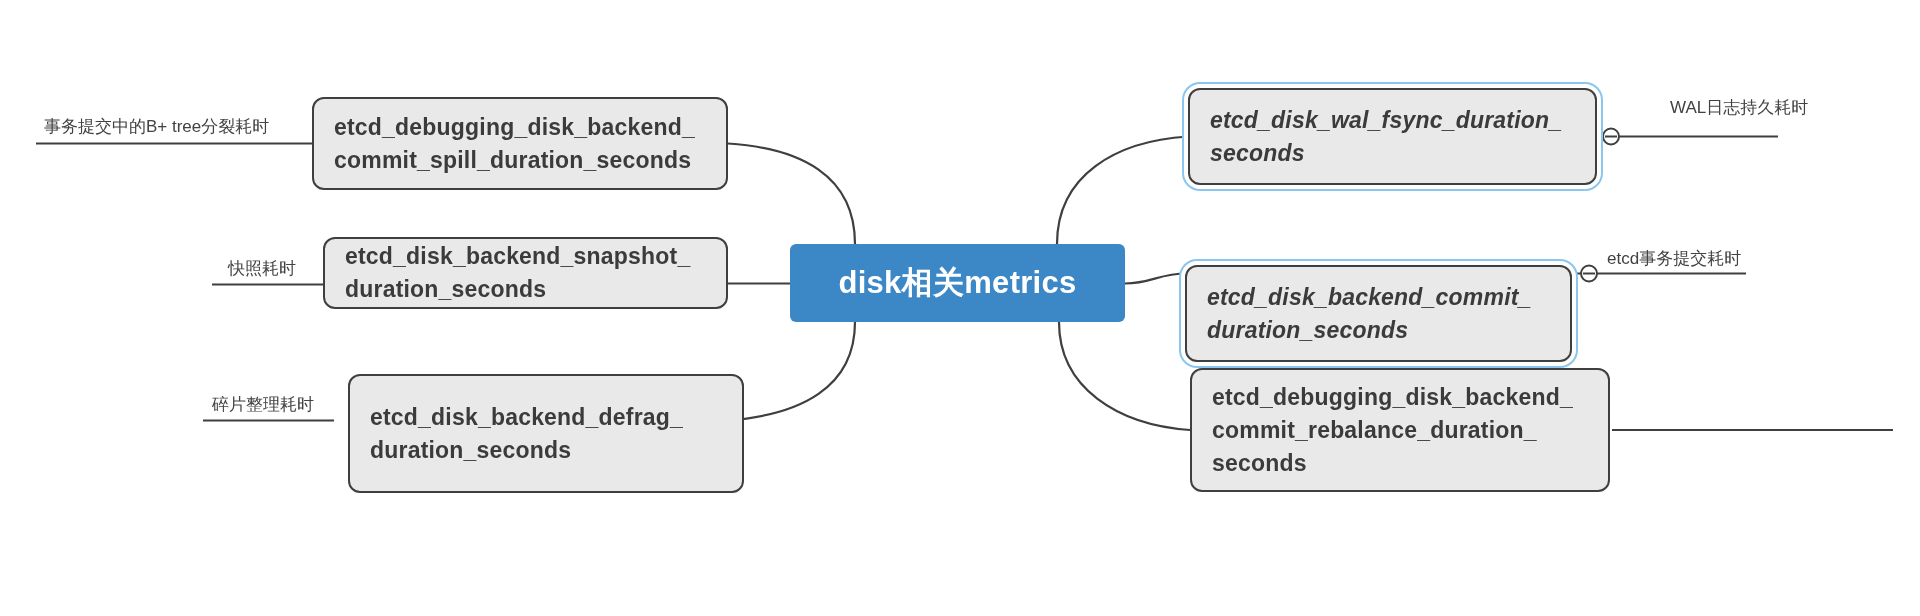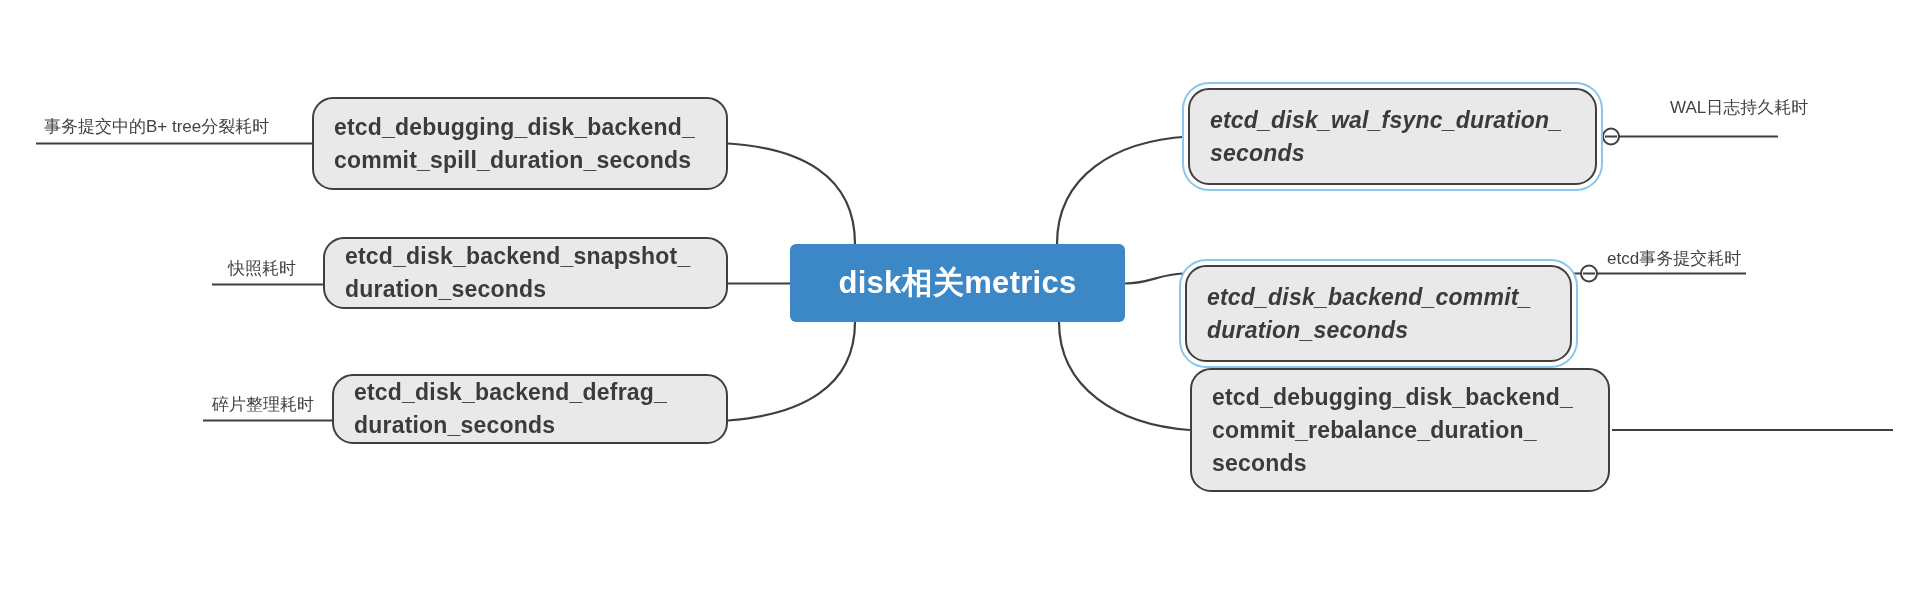--- a/index.html
+++ b/index.html
@@ -19,21 +19,21 @@
   .canvas { position: absolute; inset: 0; width: 1920px; height: 616px; }
   svg.wires { position: absolute; left: 0; top: 0; width: 1920px; height: 616px; }
   svg.wires path.edge { fill: none; stroke: var(--line); stroke-width: 2.2px; }
   svg.wires circle.collapse-circle { fill: #ffffff; stroke: var(--line); stroke-width: 2px; }
   svg.wires line.minus { stroke: var(--line); stroke-width: 2px; }
 
   .topic {
     position: absolute;
     background: var(--node-fill);
     border: 2.5px solid var(--node-border);
-    border-radius: 21px;
+    border-radius: 12px;
     display: flex;
     flex-direction: column;
     justify-content: center;
     padding-left: 20px;
     color: var(--text);
     font-size: 23px;
     font-weight: 700;
     line-height: 33px;
     letter-spacing: 0.2px;
     white-space: nowrap;
@@ -98,21 +98,21 @@
   <div class="root-topic">disk相关metrics</div>
 
   <div class="topic" style="left:312px; top:97px; width:416px; height:93px;">
     <div>etcd_debugging_disk_backend_</div>
     <div>commit_spill_duration_seconds</div>
   </div>
   <div class="topic" style="left:323px; top:237px; width:405px; height:72px;">
     <div>etcd_disk_backend_snapshot_</div>
     <div>duration_seconds</div>
   </div>
-  <div class="topic" style="left:332px; top:374px; width:396px; height:70px;">
+  <div class="topic" style="left:348px; top:374px; width:396px; height:119px;">
     <div>etcd_disk_backend_defrag_</div>
     <div>duration_seconds</div>
   </div>
 
   <div class="topic selected" style="left:1188px; top:88px; width:409px; height:97px;">
     <div>etcd_disk_wal_fsync_duration_</div>
     <div>seconds</div>
   </div>
   <div class="topic selected" style="left:1185px; top:225px; width:387px; height:97px;margin-top:40px;">
     <div>etcd_disk_backend_commit_</div>

